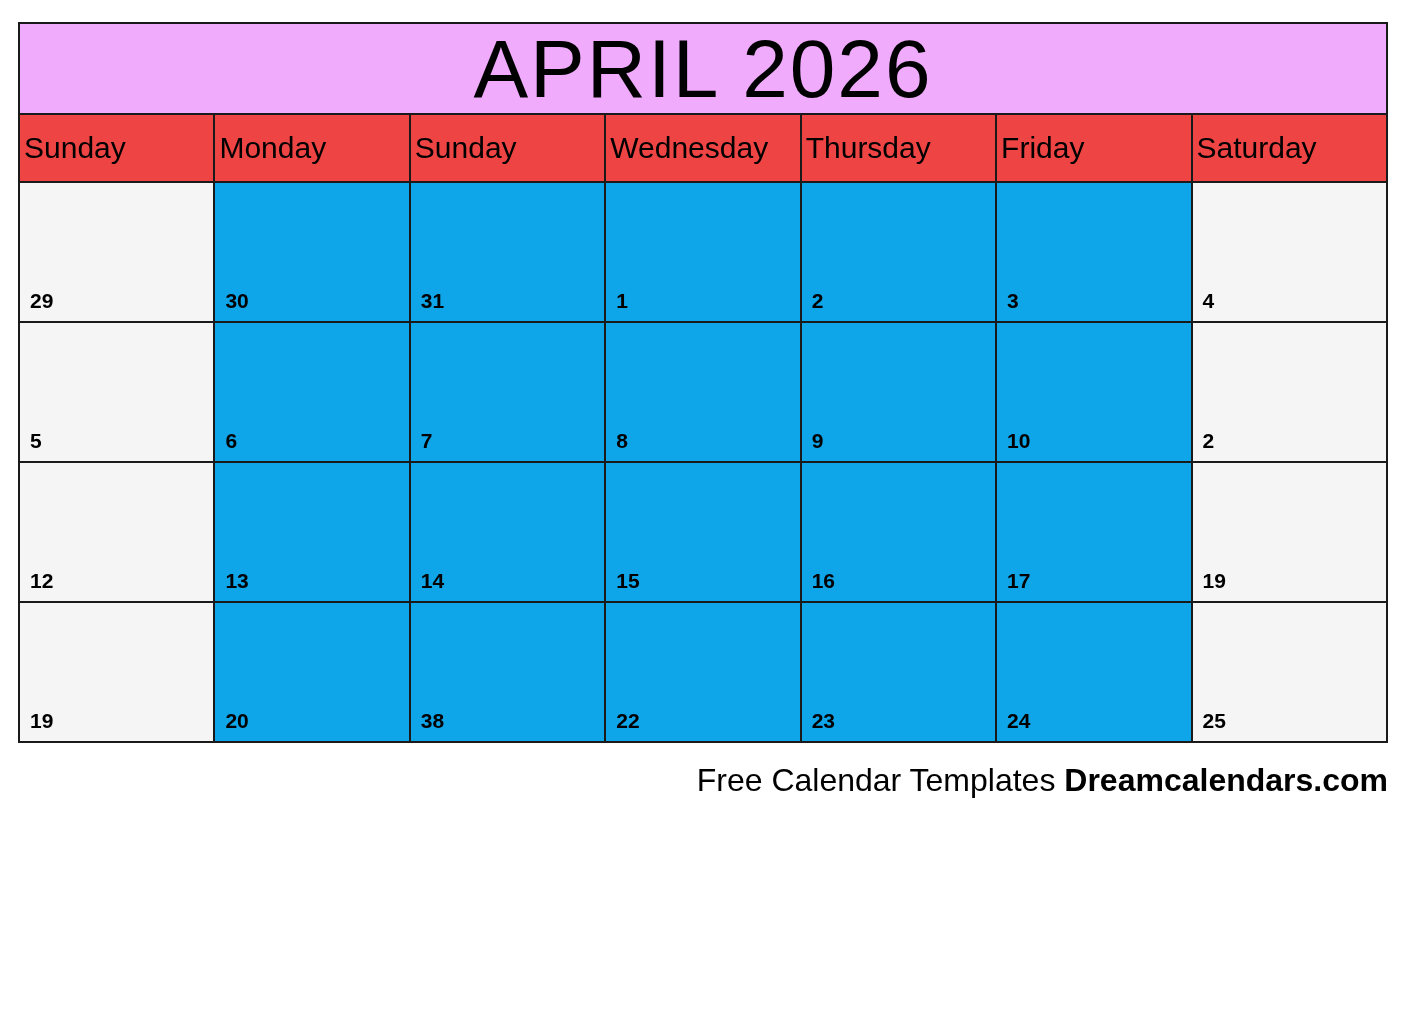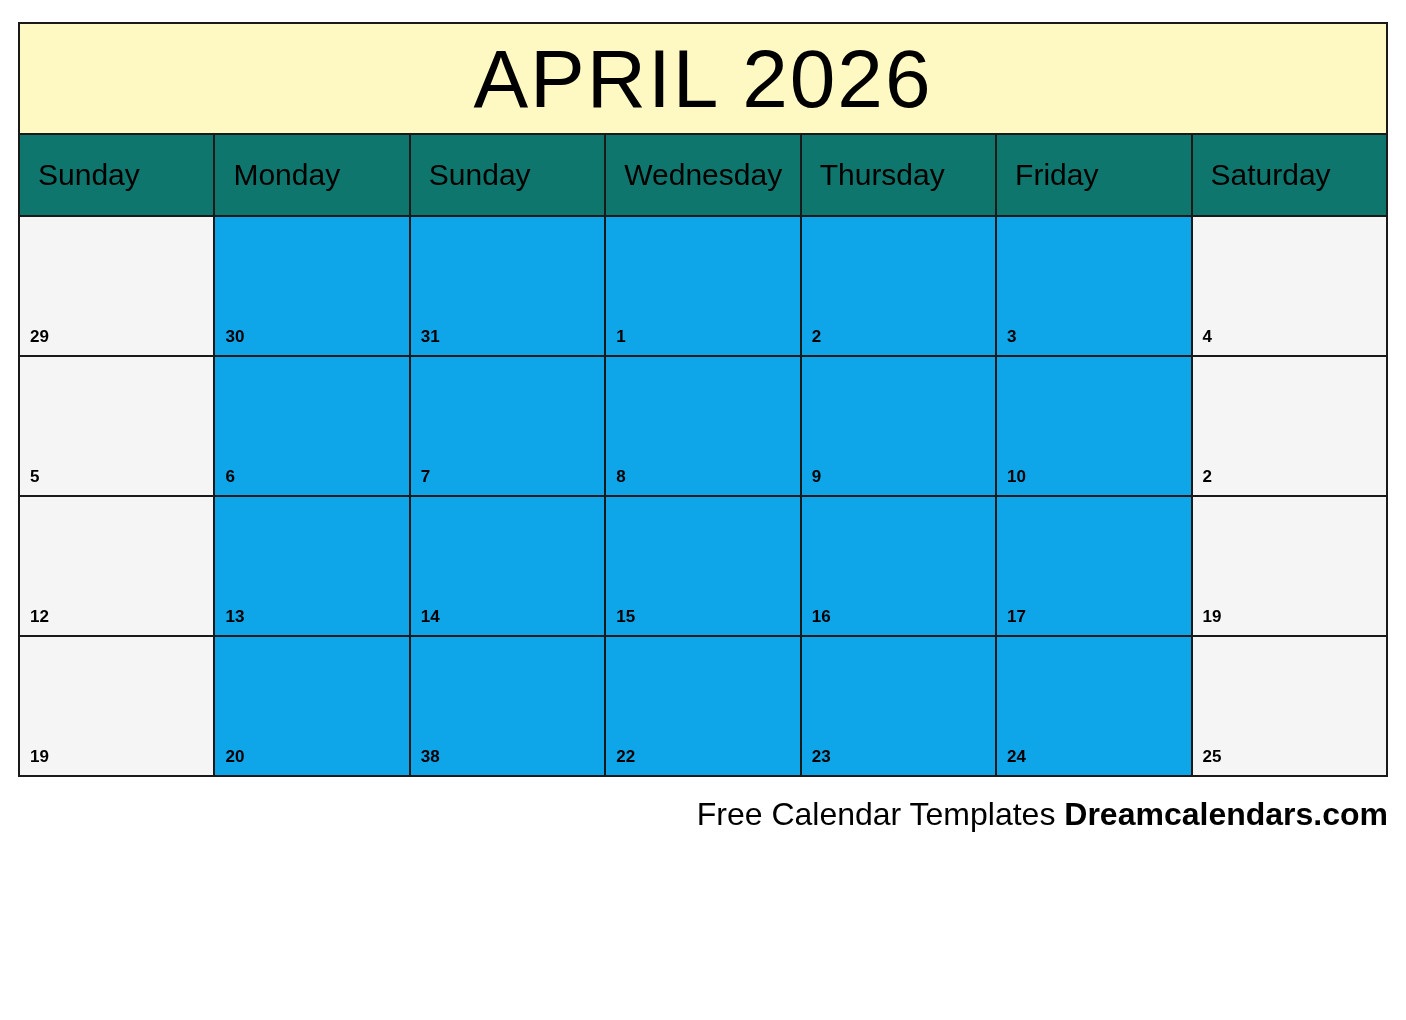--- a/index.html
+++ b/index.html
@@ -20,25 +20,25 @@
     width: 1406px;
     height: 1020px;
     box-sizing: border-box;
     padding: 22px 18px 0 18px;
   }
 
   
   .title-bar {
     border: 2px solid #1a1a1a;
     border-bottom: none;
-    height: 111px;
+    height: 91px;
     display: flex;
     align-items: center;
     justify-content: center;
-    background: #fef9c3;
+    background: #f0abfc;
     box-sizing: border-box;
   }
   .title-text {
     font-size: 82px;
     font-weight: 400;
     letter-spacing: 2px;
     line-height: 1;
     white-space: nowrap;
   }
 
@@ -48,39 +48,39 @@
     table-layout: fixed;
     width: 100%;
   }
   table.calendar th,
   table.calendar td {
     border: 2px solid #1a1a1a;
     box-sizing: border-box;
     padding: 0;
   }
   table.calendar th {
-    height: 82px;
+    height: 68px;
     font-size: 30px;
     font-weight: 400;
     text-align: left;
-    padding-left: 18px;
-    background: #0f766e;
+    padding-left: 4px;
+    background: #ef4444;
     vertical-align: middle;
   }
   table.calendar td {
     height: 140px;
     vertical-align: bottom;
     background: #0ea5e9;
     position: relative;
   }
   table.calendar td.weekend {
     background: #f5f5f5;
   }
   .daynum {
-    font-size: 17px;
+    font-size: 21px;
     font-weight: bold;
     padding: 0 0 10px 10px;
     display: block;
     line-height: 1;
   }
 
   
   .footer {
     margin-top: 18px;
     text-align: right;

